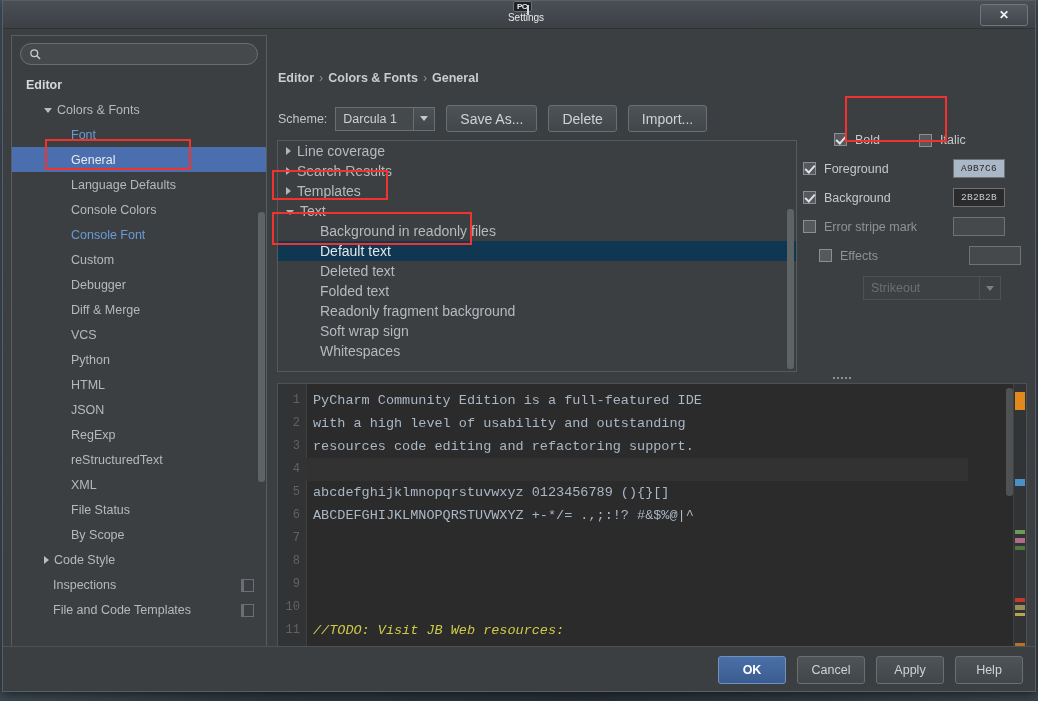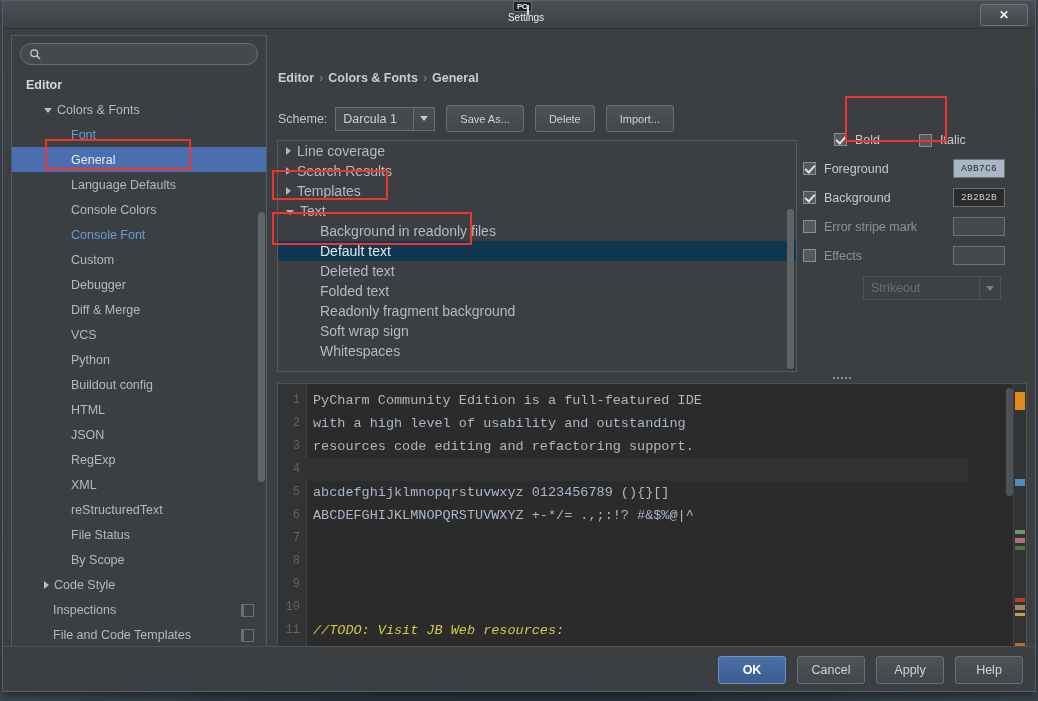--- a/index.html
+++ b/index.html
@@ -199,21 +199,21 @@
     border-left: 4px solid transparent;
     border-right: 4px solid transparent;
     border-top: 5px solid #c3c8cb;
   }
   .btn {
     height: 25px; padding: 0 13px;
     margin-left: 11px;
     border: 1px solid #6a6f73;
     border-radius: 3px;
     background: linear-gradient(180deg,#4d5357 0%,#41464a 100%);
-    color: #cfd3d6; font-size: 11px;
+    color: #cfd3d6; font-size: 14px;
     display: flex; align-items: center; justify-content: center;
     cursor: pointer;
     font-family: "Liberation Sans", sans-serif;
   }
 
   
   .schemetree {
     position: absolute;
     left: 4px; top: 105px;
     width: 520px; height: 232px;
@@ -470,46 +470,41 @@
             <span>VCS</span>
           </div>
           <div class="trow">
             <span class="tspacer" style="width: 50px;"></span>
             <span class="tspacer" style="width: 9px;"></span>
             <span>Python</span>
           </div>
           <div class="trow">
             <span class="tspacer" style="width: 50px;"></span>
             <span class="tspacer" style="width: 9px;"></span>
-            <span>Buildout config</span>
-          </div>
-          <div class="trow">
-            <span class="tspacer" style="width: 50px;"></span>
-            <span class="tspacer" style="width: 9px;"></span>
             <span>HTML</span>
           </div>
           <div class="trow">
             <span class="tspacer" style="width: 50px;"></span>
             <span class="tspacer" style="width: 9px;"></span>
             <span>JSON</span>
           </div>
           <div class="trow">
             <span class="tspacer" style="width: 50px;"></span>
             <span class="tspacer" style="width: 9px;"></span>
             <span>RegExp</span>
           </div>
           <div class="trow">
             <span class="tspacer" style="width: 50px;"></span>
             <span class="tspacer" style="width: 9px;"></span>
+            <span>reStructuredText</span>
+          </div>
+          <div class="trow">
+            <span class="tspacer" style="width: 50px;"></span>
+            <span class="tspacer" style="width: 9px;"></span>
             <span>XML</span>
-          </div>
-          <div class="trow">
-            <span class="tspacer" style="width: 50px;"></span>
-            <span class="tspacer" style="width: 9px;"></span>
-            <span>reStructuredText</span>
           </div>
           <div class="trow">
             <span class="tspacer" style="width: 50px;"></span>
             <span class="tspacer" style="width: 9px;"></span>
             <span>File Status</span>
           </div>
           <div class="trow">
             <span class="tspacer" style="width: 50px;"></span>
             <span class="tspacer" style="width: 9px;"></span>
             <span>By Scope</span>
@@ -629,21 +624,21 @@
               <span class="swatch" style="background: rgb(43, 43, 43); color: rgb(200, 204, 206);">2B2B2B</span>
             </div>
             <div class="opt-row">
               <div style="display: flex; align-items: center; width: 150px;">
                 <span class="cbx"></span>
                 <span class="opt-label dim">Error stripe mark</span>
               </div>
               <span class="swatch empty"></span>
             </div>
             <div class="opt-row">
-              <div style="display: flex; align-items: center; width: 150px;">
+              <div style="display: flex; align-items: center; width: 150px; margin-left: 16px;">
                 <span class="cbx"></span>
                 <span class="opt-label dim">Effects</span>
               </div>
               <span class="swatch empty"></span>
             </div>
           </div>
         <div class="strikeout-combo">
           <span class="val">Strikeout</span>
           <span class="arrowbox">
               <i class="caret-dn"></i>

